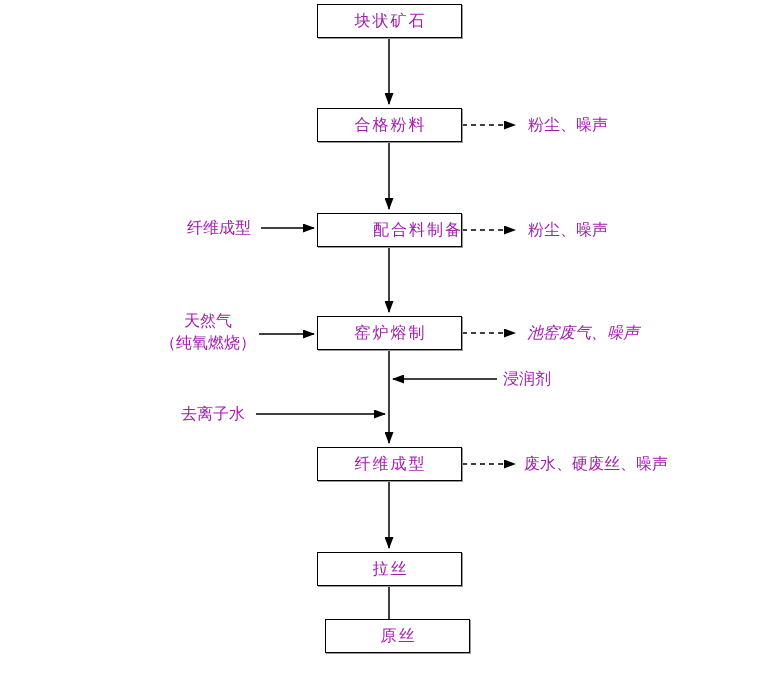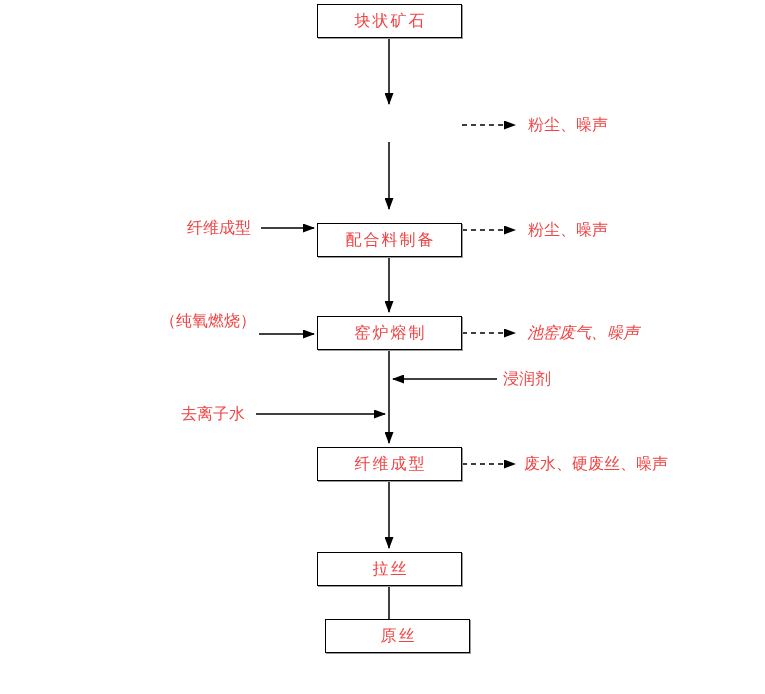--- a/index.html
+++ b/index.html
@@ -6,21 +6,21 @@
     margin: 0;
     padding: 0;
     background: #ffffff;
   }
   #canvas {
     position: relative;
     width: 765px;
     height: 694px;
     background: #ffffff;
     font-family: "Liberation Sans", "DejaVu Sans", sans-serif;
-    color: #ef4444;
+    color: #a21caf;
     overflow: hidden;
   }
   .connector-layer {
     position: absolute;
     left: 0;
     top: 0;
     width: 765px;
     height: 694px;
   }
   .flow-box {
@@ -90,38 +90,42 @@
       <line x1="462" y1="125" x2="515" y2="125" marker-end="url(#ah)"></line>
       <line x1="462" y1="230" x2="515" y2="230" marker-end="url(#ah)"></line>
       <line x1="462" y1="333" x2="515" y2="333" marker-end="url(#ah)"></line>
       <line x1="462" y1="464" x2="515" y2="464" marker-end="url(#ah)"></line>
     </g>
   </svg>
 
   <div class="flow-box" style="top:4px;">
       <span>块状矿石</span>
     </div>
-  <div class="flow-box" style="top:223px;">
+  <div class="flow-box" style="top:108px;">
+      <span>合格粉料</span>
+    </div>
+  <div class="flow-box" style="top:213px;justify-content:flex-end;">
       <span>配合料制备</span>
     </div>
   <div class="flow-box" style="top:316px;">
       <span>窑炉熔制</span>
     </div>
   <div class="flow-box" style="top:552px;">
       <span>拉丝</span>
     </div>
   <div class="flow-box" style="top:447px;">
       <span>纤维成型</span>
     </div>
   <div class="flow-box" style="top:619px;margin-left:8px;">
       <span>原丝</span>
     </div>
 
   <div class="side-label" style="left:187px; top:218px;">纤维成型</div>
   <div class="gas-label">
+    <span>天然气</span>
     <span>（纯氧燃烧）</span>
   </div>
   <div class="side-label" style="left:181px; top:404px;text-align:right;">去离子水</div>
 
   <div class="side-label" style="left:503px; top:369px;">浸润剂</div>
 
   <div class="side-label" style="left:528px; top:115px;">粉尘、噪声</div>
   <div class="side-label" style="left:528px; top:220px;">粉尘、噪声</div>
   <div class="side-label" style="left:527px; top:323px;font-style:italic;">池窑废气、噪声</div>
   <div class="side-label" style="left:524px; top:454px;">废水、硬废丝、噪声</div>

